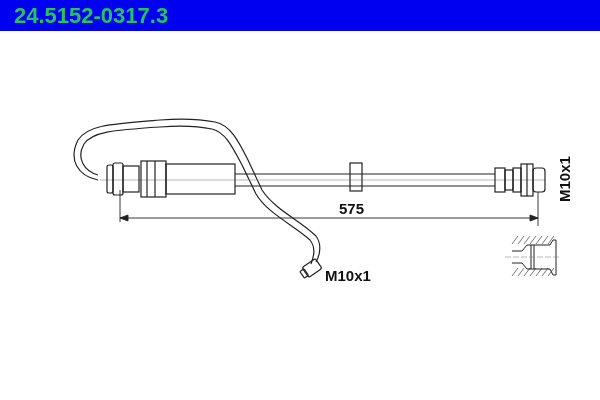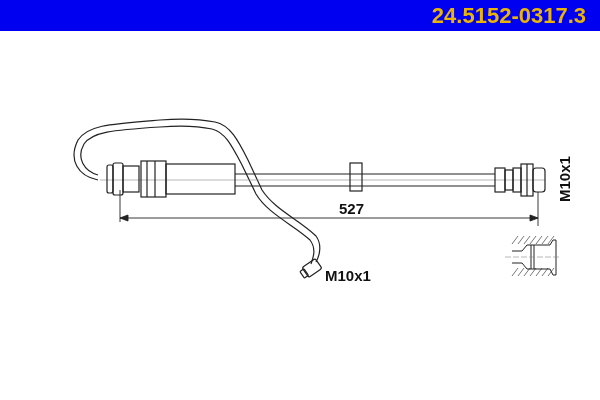--- a/index.html
+++ b/index.html
@@ -1,17 +1,17 @@
 <!DOCTYPE html>
 <html><head>
 <meta charset="utf-8">
 <style>
   html, body { margin: 0; padding: 0; background: #ffffff; }
   body { width: 600px; height: 400px; position: relative; overflow: hidden; font-family: "Liberation Sans", sans-serif; }
-  .header { position: absolute; left: 0; top: 0; width: 600px; height: 31px; background: #0000f0; color: #eab308; display: flex; justify-content: flex-end; align-items: center; font-weight: bold; font-size: 22px; letter-spacing: 0px; }
+  .header { position: absolute; left: 0; top: 0; width: 600px; height: 31px; background: #0000f0; color: #22c55e; display: flex; justify-content: flex-start; align-items: center; font-weight: bold; font-size: 22px; letter-spacing: 0px; }
   .header span { margin: 0 14px; }
   .drawing { position: absolute; left: 0; top: 31px; width: 600px; height: 369px; }
   .lbl { position: absolute; font-weight: bold; font-size: 15px; color: #111; }
   .lbl-dim { left: 339px; top: 200px; }
   .lbl-thread-bottom { left: 325px; top: 267px; }
   .lbl-thread-right { left: 556px; top: 152px; transform: rotate(-90deg); transform-origin: left top; top: 202px; }
 </style>
 </head>
 <body>
 
@@ -85,15 +85,15 @@
           <line x1="548" y1="276" x2="554" y2="268"></line>
       </g>
       <polyline points="512,251 522,251 527,245 550,245 553,240 556,240 556,275 553,275 550,269 527,269 522,263 512,263"></polyline>
       <line x1="531" y1="245" x2="531" y2="269"></line>
       <line x1="534" y1="245" x2="534" y2="269"></line>
       <line x1="505" y1="257" x2="560" y2="257" stroke="#888" stroke-width="0.6" stroke-dasharray="6,2"></line>
     </g>
   </g>
 </svg>
 
-<div class="lbl lbl-dim">527</div>
+<div class="lbl lbl-dim">575</div>
 <div class="lbl lbl-thread-bottom">M10x1</div>
 <div class="lbl lbl-thread-right">M10x1</div>
 
 </body></html>

